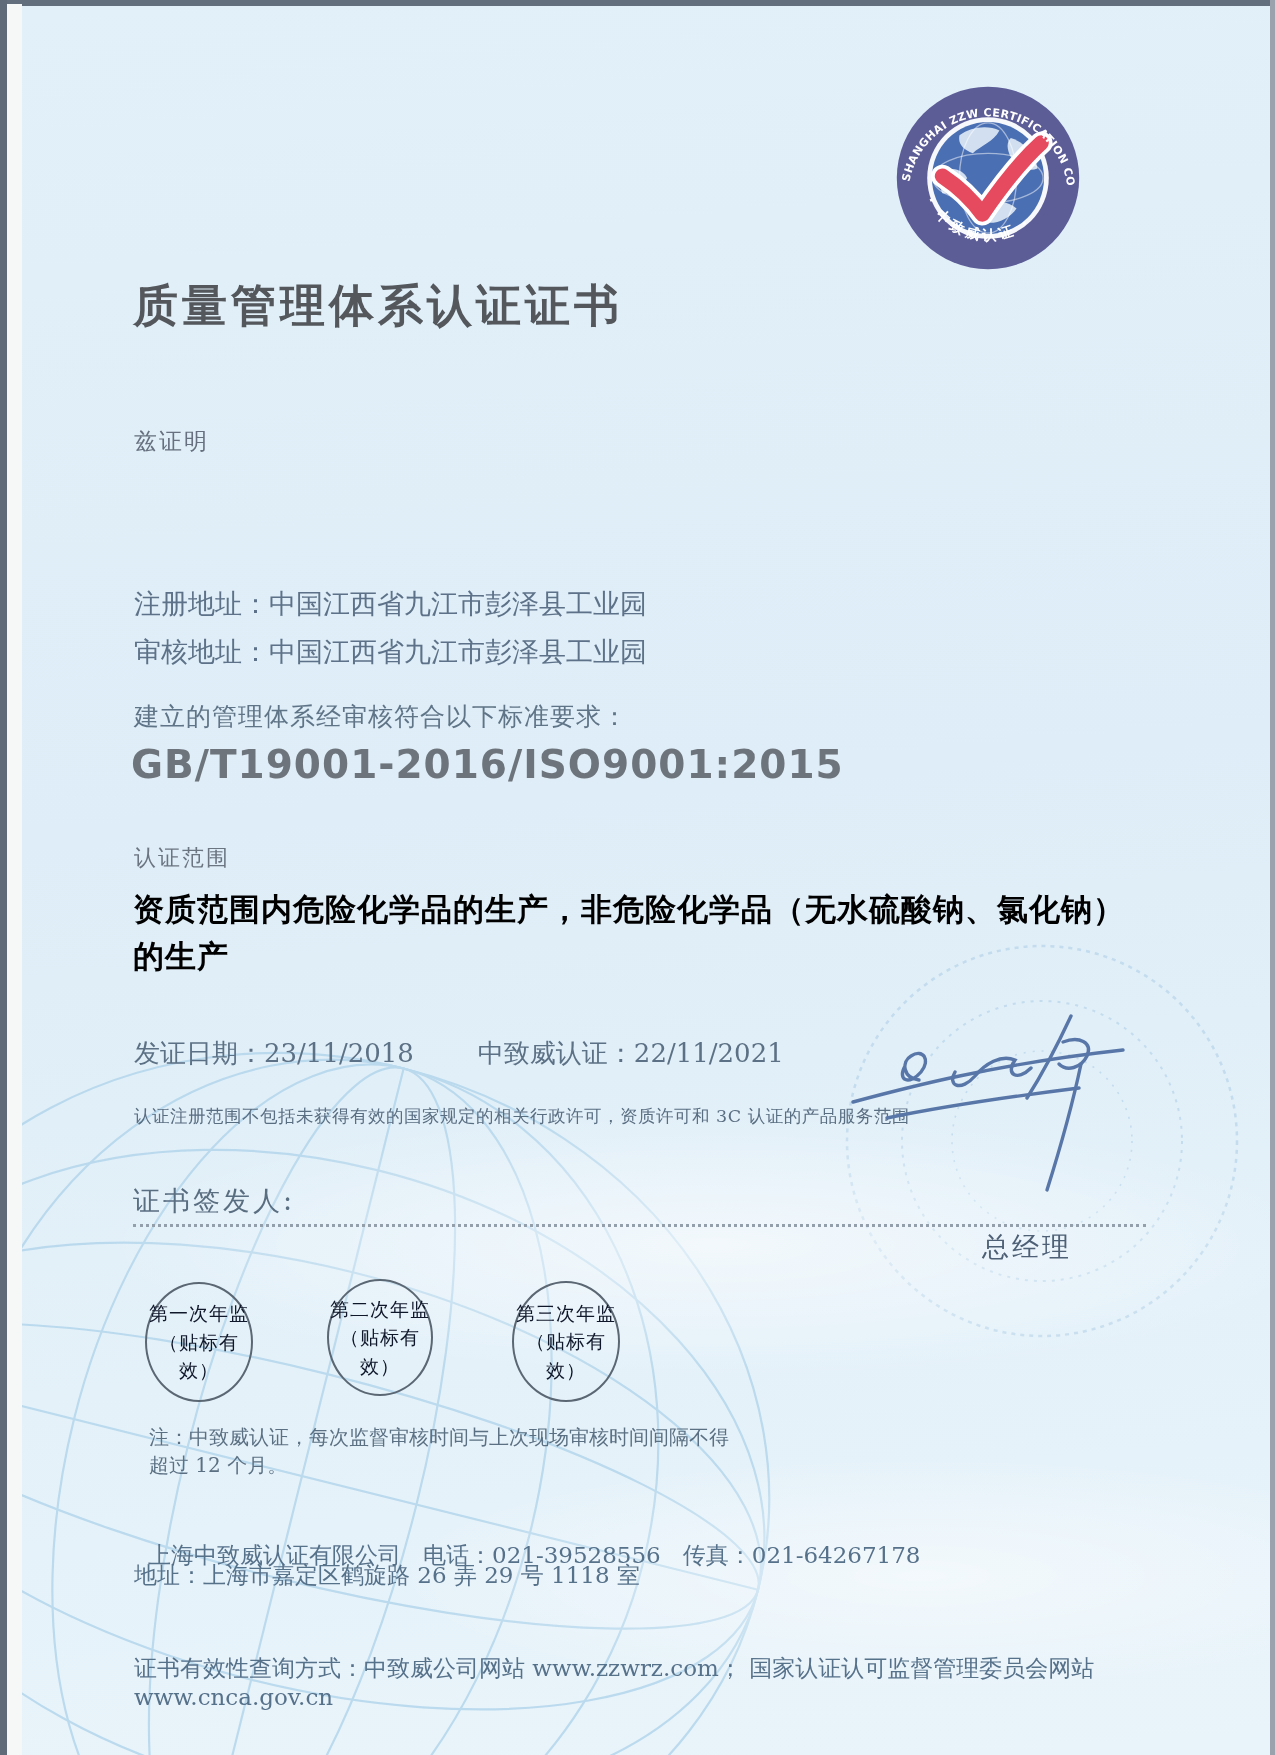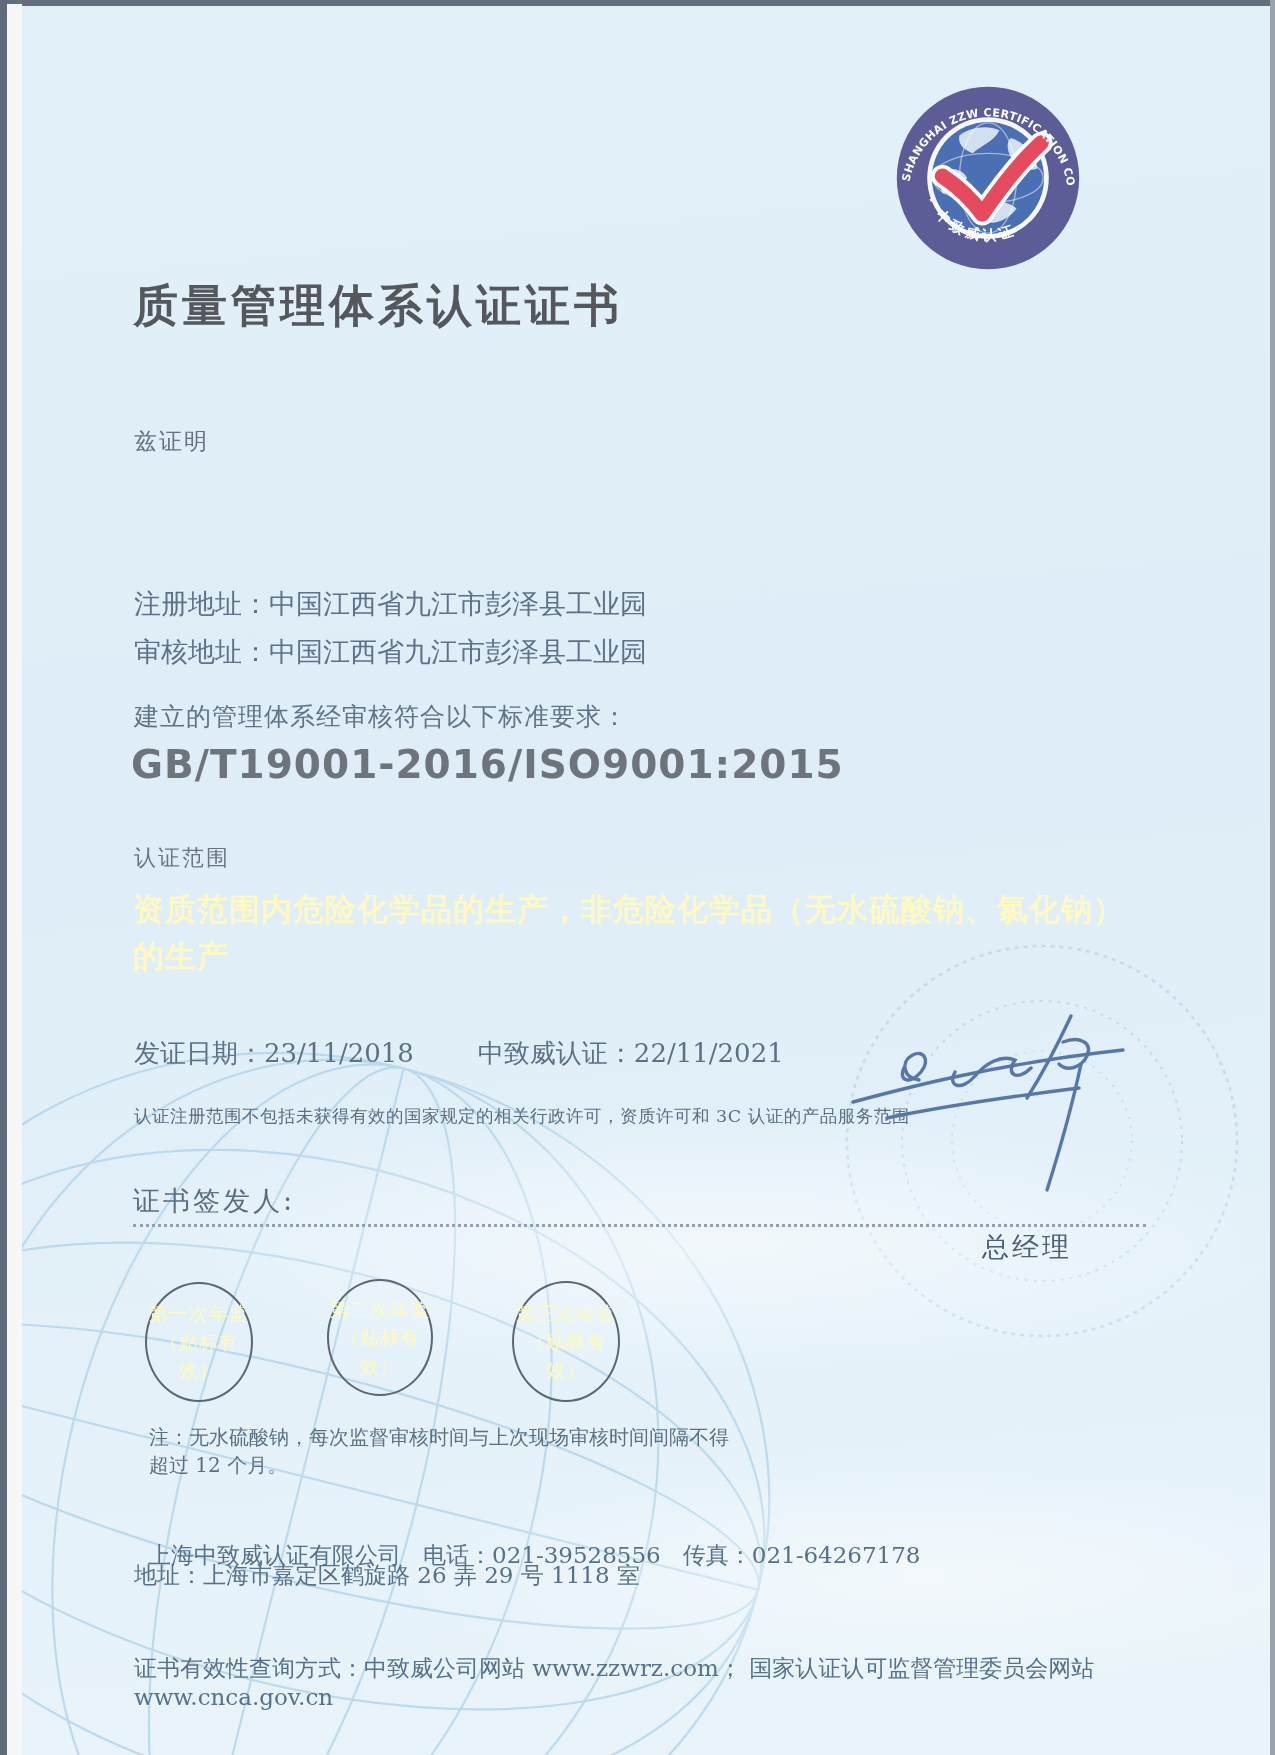--- a/index.html
+++ b/index.html
@@ -30,35 +30,35 @@
   .company-name{left:132px;top:468px;font-size:41px;font-weight:600;color:#51647b;letter-spacing:3px;}
   .line{color:#5d7288;}
   .credit{left:134px;top:541px;font-size:24px;color:#67798c;}
   .addr1{left:134px;top:586px;font-size:27px;}
   .addr2{left:134px;top:634px;font-size:27px;}
   .std-intro{left:134px;top:700px;font-size:25px;color:#5f7487;letter-spacing:1px;}
   .std-code{left:131px;top:742px;font-size:39px;font-weight:bold;color:#6e747c;
     font-family:"DejaVu Sans","Liberation Sans",sans-serif;letter-spacing:1px;}
   .scope-label{left:134px;top:843px;font-size:22px;color:#6b7582;letter-spacing:2px;}
   .scope-text{left:133px;top:886px;width:1015px;font-size:31px;line-height:1.5;
-    font-weight:600;color:#fef9c3;letter-spacing:1px;}
+    font-weight:600;color:#000000;letter-spacing:1px;}
   .certno{left:134px;top:1000px;font-size:24px;color:#5c7185;}
   .certno b{font-family:"DejaVu Sans","Liberation Sans",sans-serif;font-size:25px;
     color:#565c64;letter-spacing:1px;}
   .dates{left:134px;top:1036px;font-size:26px;color:#5c7185;}
   .dates .gap{display:inline-block;width:64px;}
   .note-small{font-size:17.5px;color:#5a6e82;letter-spacing:.5px;}
   .note1{left:134px;top:1079px;}
   .note2{left:134px;top:1104px;}
   .signer{left:133px;top:1183px;font-size:27px;color:#5a6e82;letter-spacing:3px;}
   .dotline{left:133px;top:1224px;width:1013px;height:0;border-top:3px dotted #93a0ab;}
   .signer-title{left:982px;top:1229px;font-size:27px;color:#4e6076;letter-spacing:3px;}
 
   .stamp{border:2px solid #5b6773;border-radius:50%;display:flex;flex-direction:column;
-    align-items:center;justify-content:center;color:#fef9c3;font-size:19px;
+    align-items:center;justify-content:center;color:#0f172a;font-size:19px;
     line-height:1.5;letter-spacing:1px;text-align:center;}
   .stamp1{left:145px;top:1282px;width:104px;height:116px;}
   .stamp2{left:327px;top:1279px;width:102px;height:113px;}
   .stamp3{left:512px;top:1281px;width:104px;height:117px;}
   .sur-note{font-size:20px;color:#5b7083;}
   .sur-note1{left:149px;top:1424px;}
   .sur-note2{left:149px;top:1452px;}
 
   .footer-line{font-size:23px;color:#56718a;}
   .f1{left:148px;top:1540px;text-align:right;}
@@ -180,21 +180,21 @@
   </div>
   <div class="abs stamp stamp2">
     <span>第二次年监</span>
     <span>（贴标有效）</span>
   </div>
   <div class="abs stamp stamp3">
     <span>第三次年监</span>
     <span>（贴标有效）</span>
   </div>
 
-  <div class="abs sur-note sur-note1">注：无水硫酸钠，每次监督审核时间与上次现场审核时间间隔不得</div>
+  <div class="abs sur-note sur-note1">注：中致威认证，每次监督审核时间与上次现场审核时间间隔不得</div>
   <div class="abs sur-note sur-note2">超过 12 个月。</div>
 
   <div class="abs footer-line f1">
     <span>上海中致威认证有限公司</span><span class="sp"></span><span>电话：</span><span>021-39528556</span><span class="sp"></span><span>传真：</span><span>021-64267178</span>
   </div>
   <div class="abs footer-line f2">
     <span>地址：</span><span>上海市嘉定区鹤旋路 26 弄 29 号 1118 室</span>
   </div>
   <div class="abs footer-line f3">证书有效性查询方式：中致威公司网站 www.zzwrz.com；  国家认证认可监督管理委员会网站 www.cnca.gov.cn</div>
 

